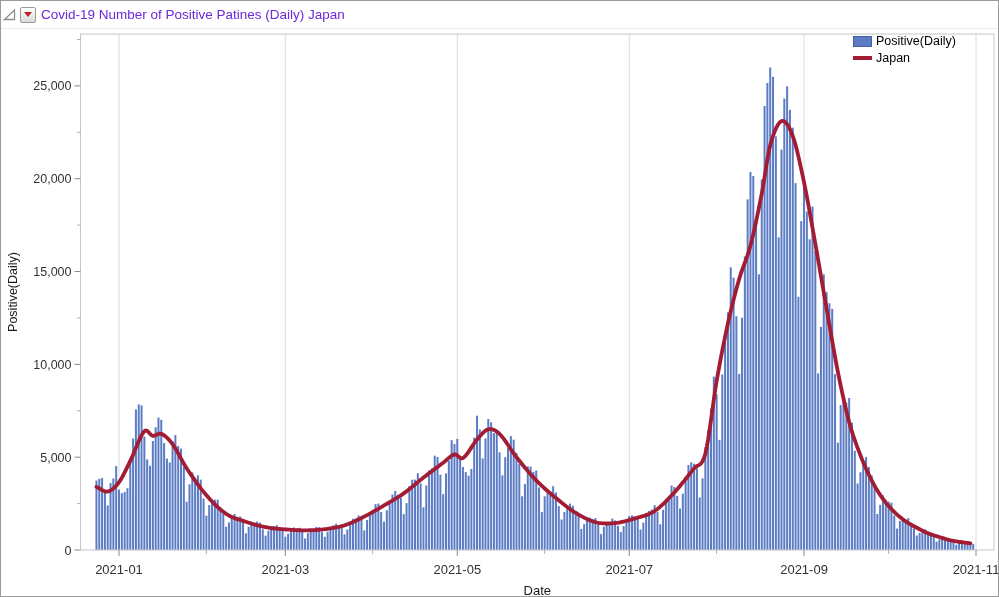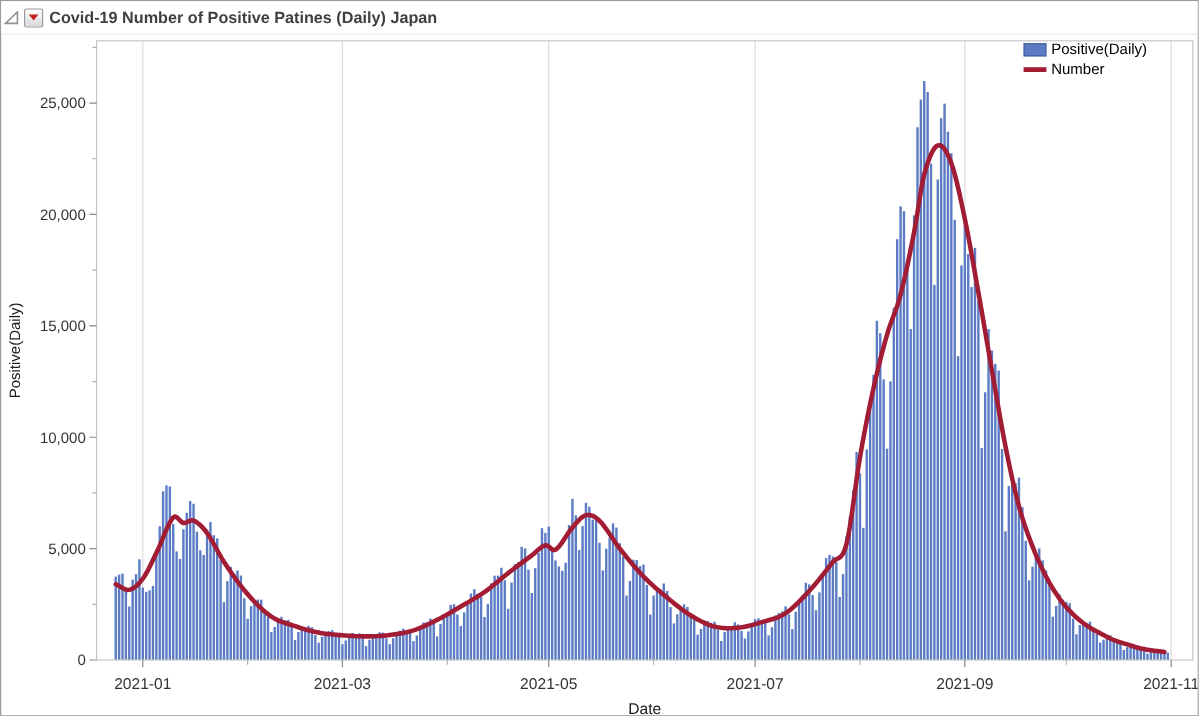--- a/index.html
+++ b/index.html
@@ -37,22 +37,22 @@
   }
   .menu-tri{
     width:0;height:0;
     border-left:4px solid transparent;
     border-right:4px solid transparent;
     border-top:5px solid #c41f1f;
   }
   .title-text{
     margin-left:5px;
     font-size:13.5px;
-    font-weight:bold;
-    color:#404040;
+    font-weight:normal;
+    color:#6d28d9;
     white-space:nowrap;
   }
   #chart{position:absolute;left:0;top:27px;}
   .legend{
     position:absolute;
     left:852px;top:33px;
     display:flex;flex-direction:column;gap:3px;
   }
   .legend-item{display:flex;align-items:center;cursor:pointer;}
   .legend-item .sw-bar{
@@ -447,17 +447,17 @@
       <text x="0" y="0" text-anchor="middle" font-size="12.5" fill="#1a1a1a" font-family="&quot;Liberation Sans&quot;,sans-serif" transform="translate(16 291) rotate(-90)">Positive(Daily)</text>
     </svg>
 
   <div class="legend">
     <div class="legend-item">
       <div class="sw-bar" style="background: rgb(91, 124, 197);"></div>
       <span>Positive(Daily)</span>
     </div>
     <div class="legend-item">
       <div class="sw-line" style="background: rgb(162, 28, 52);"></div>
-      <span>Number</span>
+      <span>Japan</span>
     </div>
   </div>
 
 </div>
 
 </body></html>

